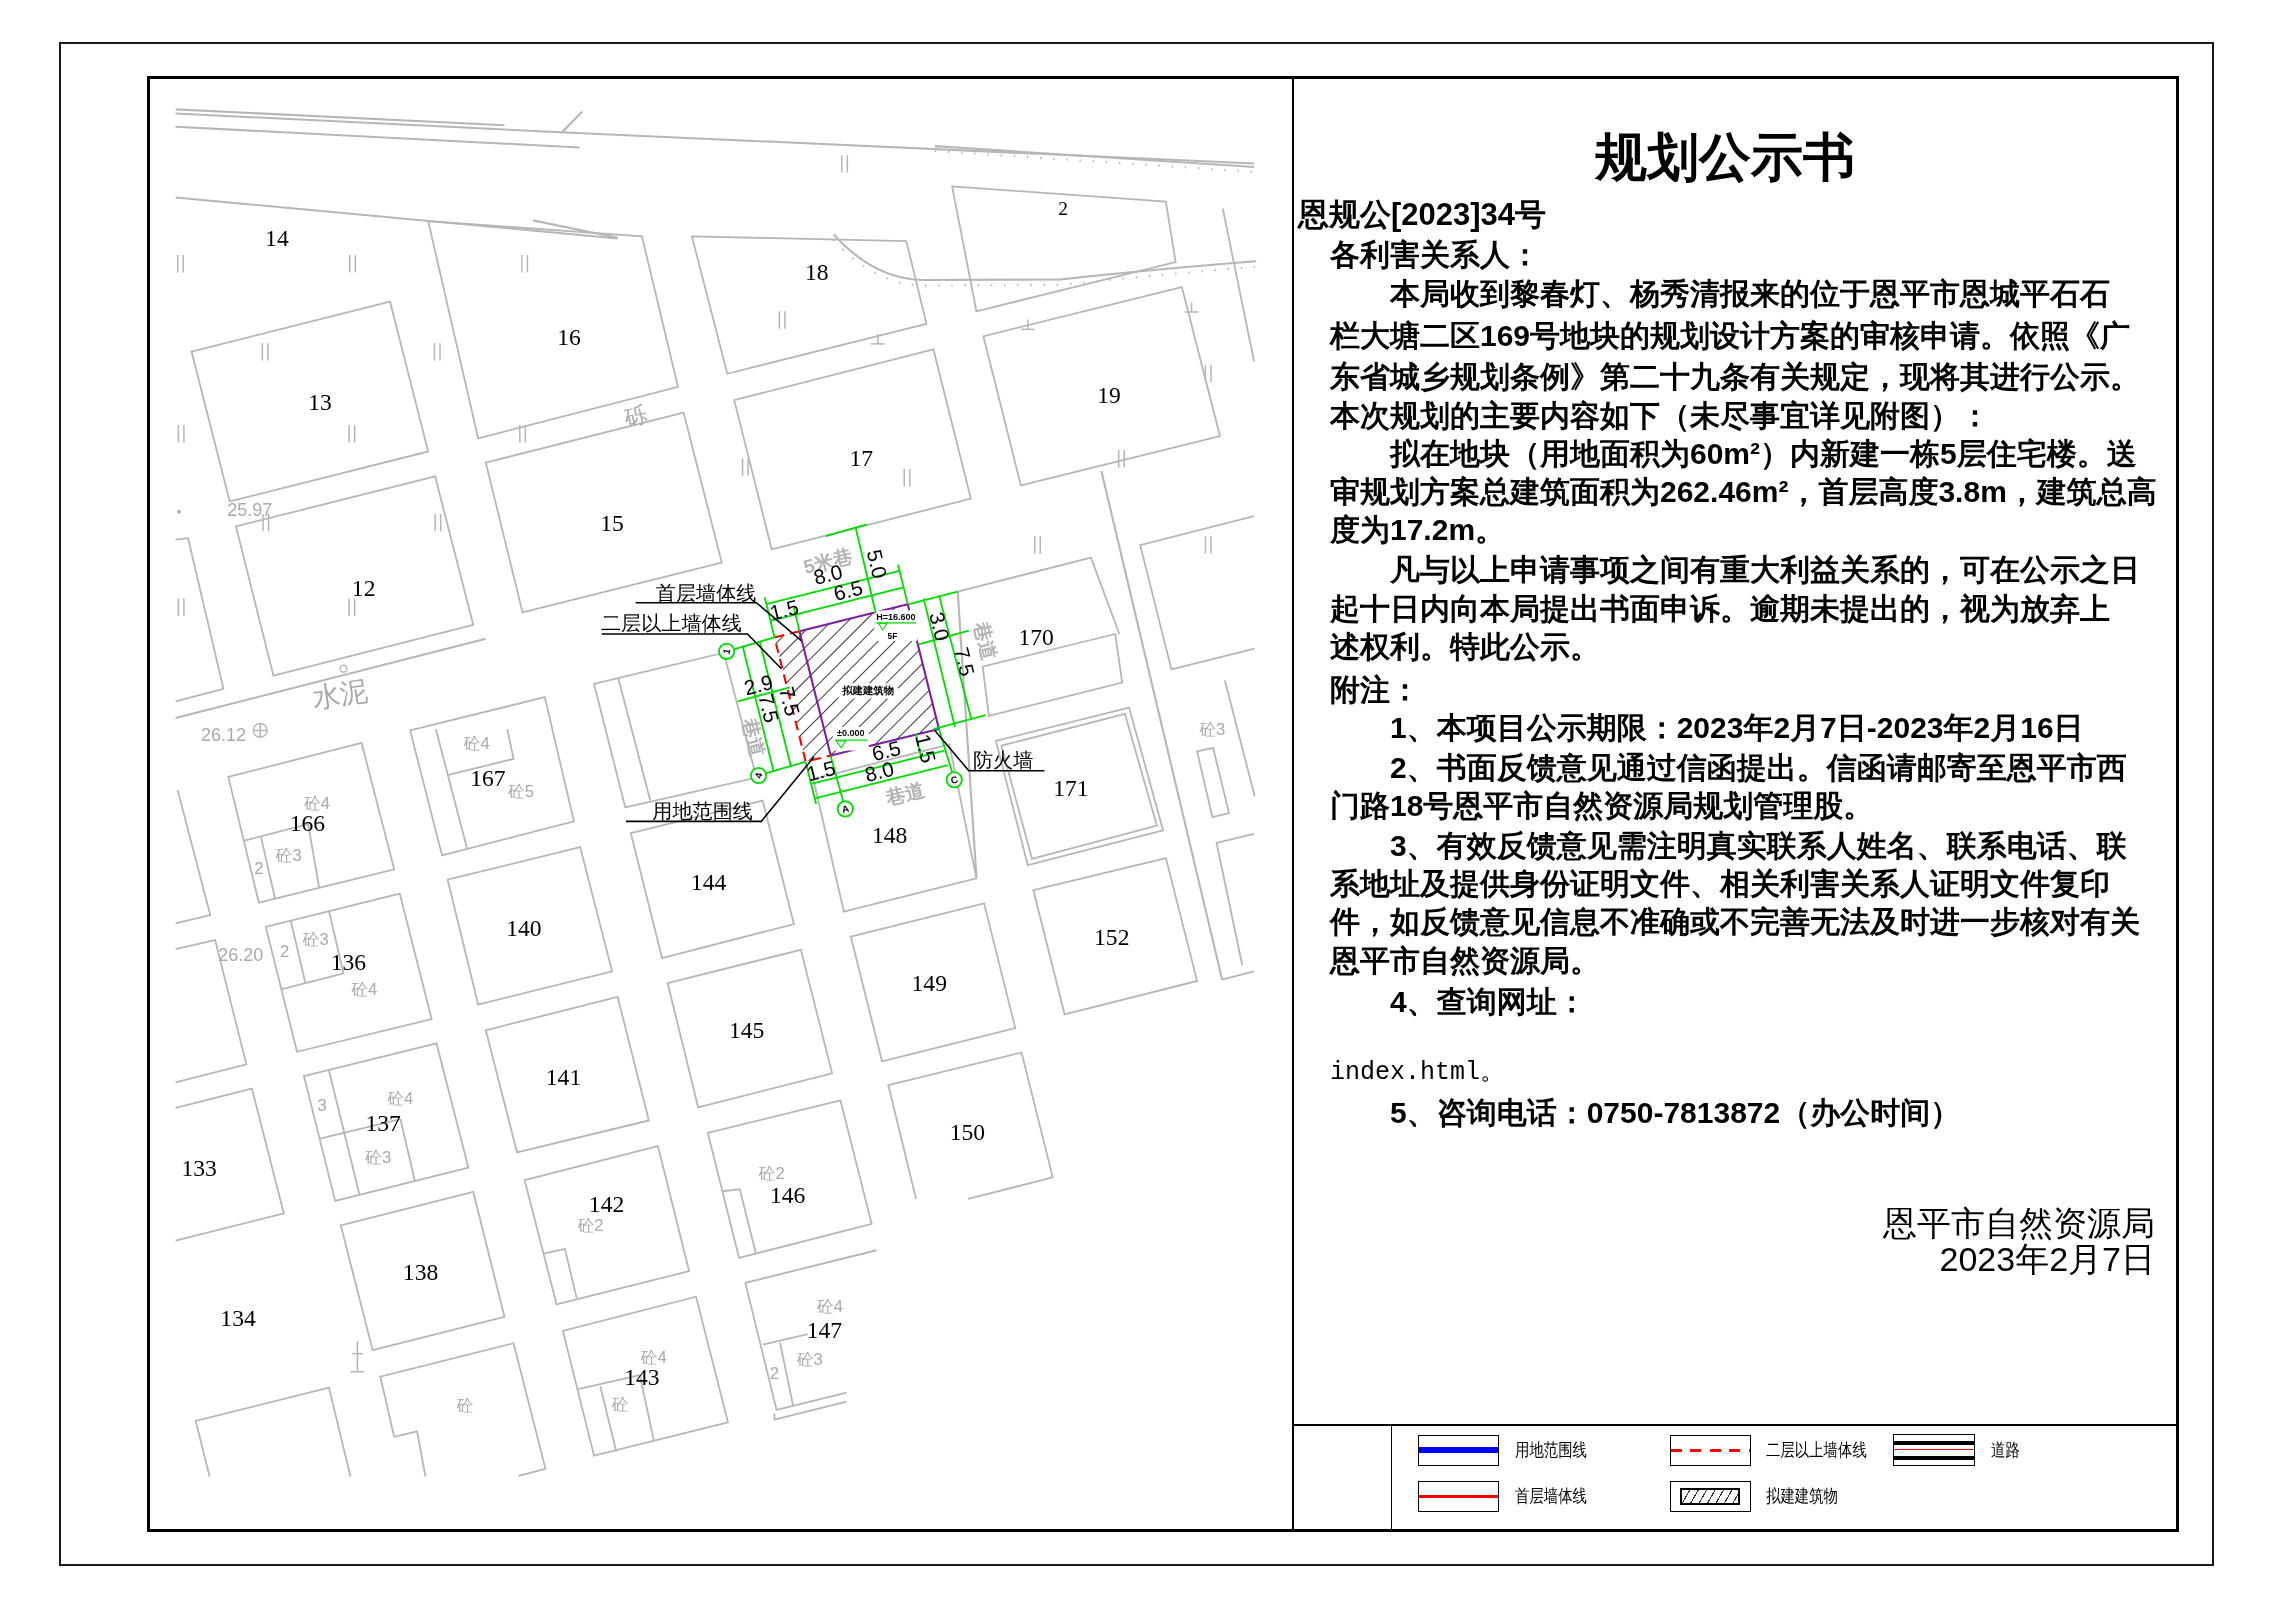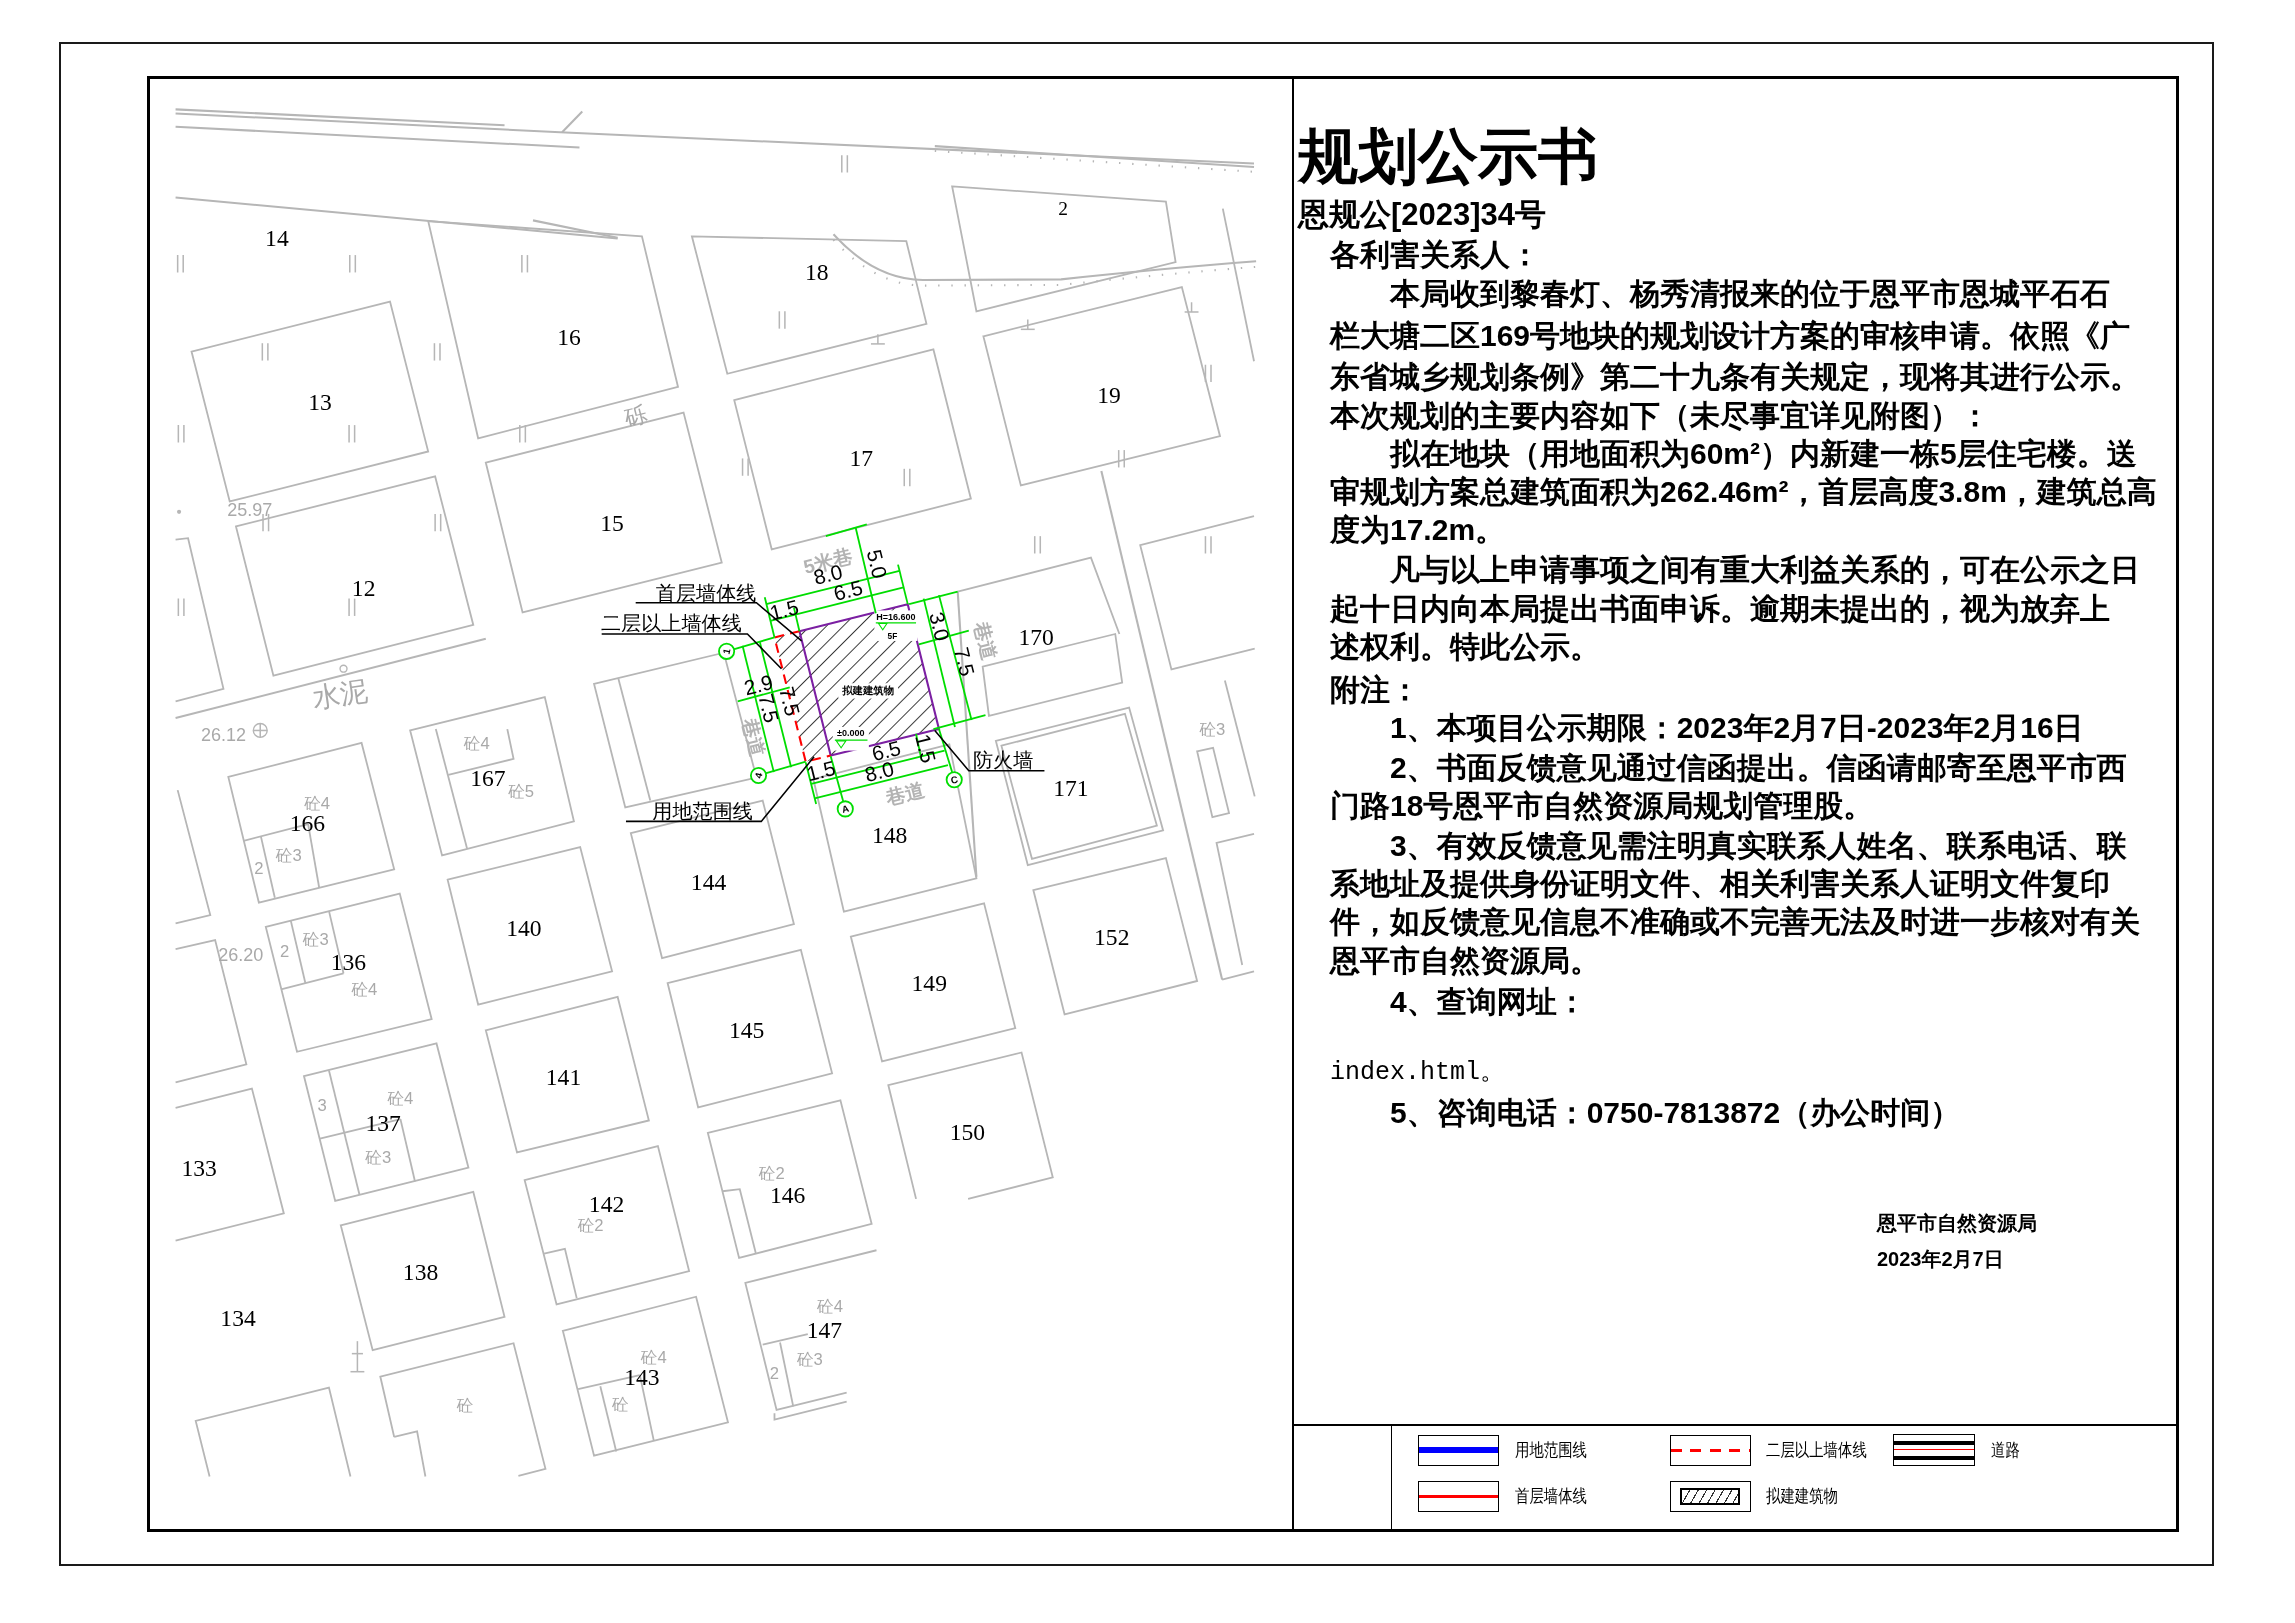--- a/index.html
+++ b/index.html
@@ -21,25 +21,25 @@
   .ground{font-family:"Liberation Sans","DejaVu Sans",sans-serif;font-size:40px;fill:#a9a9a9;}
   .roadlbl{font-family:"Liberation Sans","DejaVu Sans",sans-serif;font-size:28px;font-weight:bold;fill:#b3b3b3;}
   .dim line,.dim polyline{stroke:#00dd00;stroke-width:2.6;fill:none;}
   .dimtxt{font-family:"Liberation Sans","DejaVu Sans",sans-serif;font-size:30px;fill:#000;}
   .axis circle{fill:#fff;stroke:#00dd00;stroke-width:2.6;}
   .axistxt{font-family:"Liberation Sans","DejaVu Sans",sans-serif;font-size:14px;font-weight:bold;fill:#000;}
   .anno{font-family:"Liberation Sans","DejaVu Sans",sans-serif;font-size:29px;fill:#000;}
   .leader line,.leader polyline{stroke:#000;stroke-width:2.2;fill:none;}
   .bldtxt{font-family:"Liberation Sans","DejaVu Sans",sans-serif;font-weight:bold;fill:#000;}
   .map-title{position:absolute;left:197px;top:189px;font-size:46px;font-weight:bold;line-height:62px;white-space:nowrap;}
-  .n-title{position:absolute;left:1298px;width:854px;top:126px;text-align:left;font-size:60px;font-weight:bold;line-height:62px;}
+  .n-title{position:absolute;left:1298px;width:854px;top:126px;text-align:center;font-size:52px;font-weight:bold;line-height:62px;}
   .n-docno{position:absolute;left:1298px;width:854px;top:197px;text-align:left;font-size:31px;font-weight:bold;line-height:35px;}
   .n-line{position:absolute;font-size:30px;line-height:39px;height:39px;white-space:nowrap;font-weight:bold;}
   .n-line.mono{font-family:"Liberation Mono","DejaVu Sans Mono",monospace;font-size:25px;font-weight:normal;}
-  .n-sign{position:absolute;left:1877px;width:278px;text-align:left;font-size:20px;line-height:39px;font-weight:bold;white-space:nowrap;}
+  .n-sign{position:absolute;left:1877px;width:278px;text-align:right;font-size:34px;line-height:39px;font-weight:normal;white-space:nowrap;}
   .lg-box{position:absolute;width:81px;height:31px;border:1.4px solid #000;box-sizing:border-box;background:#fff;}
   .lg-blue{position:absolute;left:0;right:0;top:11px;height:6.2px;background:#0000ff;}
   .lg-red{position:absolute;left:0;right:0;top:13px;height:2.8px;background:#ff0000;}
   .lg-reddash{position:absolute;left:0;right:0;top:12.5px;height:3.5px;
       background:repeating-linear-gradient(90deg,#ff0000 0 11px,transparent 11px 19.4px);}
   .lg-road-a{position:absolute;left:0;right:0;top:5.6px;height:4.2px;background:#000;}
   .lg-road-r{position:absolute;left:0;right:0;top:14px;height:1.4px;background:#ff0000;}
   .lg-road-b{position:absolute;left:0;right:0;top:21px;height:4.2px;background:#000;}
   .lg-hatch{position:absolute;left:9px;top:6.2px;width:60px;height:16.7px;border:2.1px solid #000;box-sizing:border-box;
       background:repeating-linear-gradient(120deg,#fff 0 6.2px,#333 6.2px 7.3px);}

